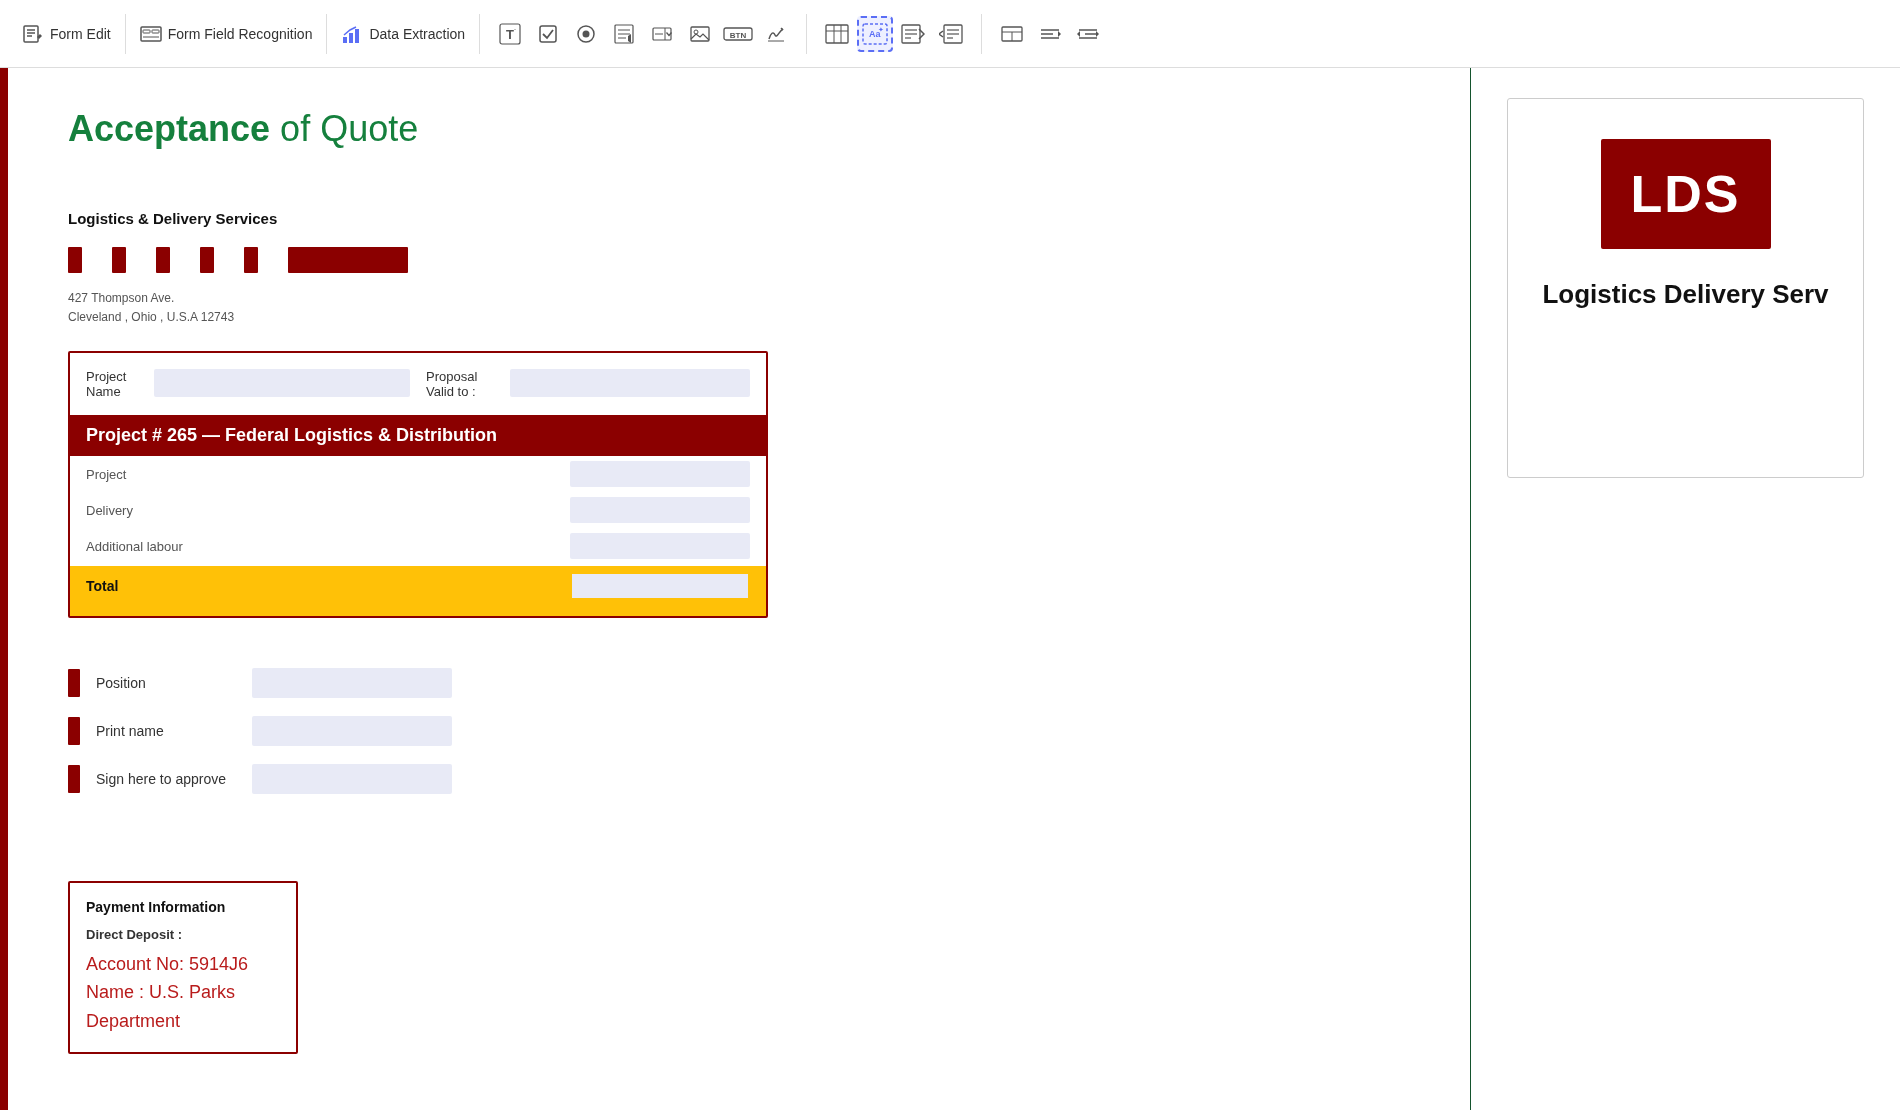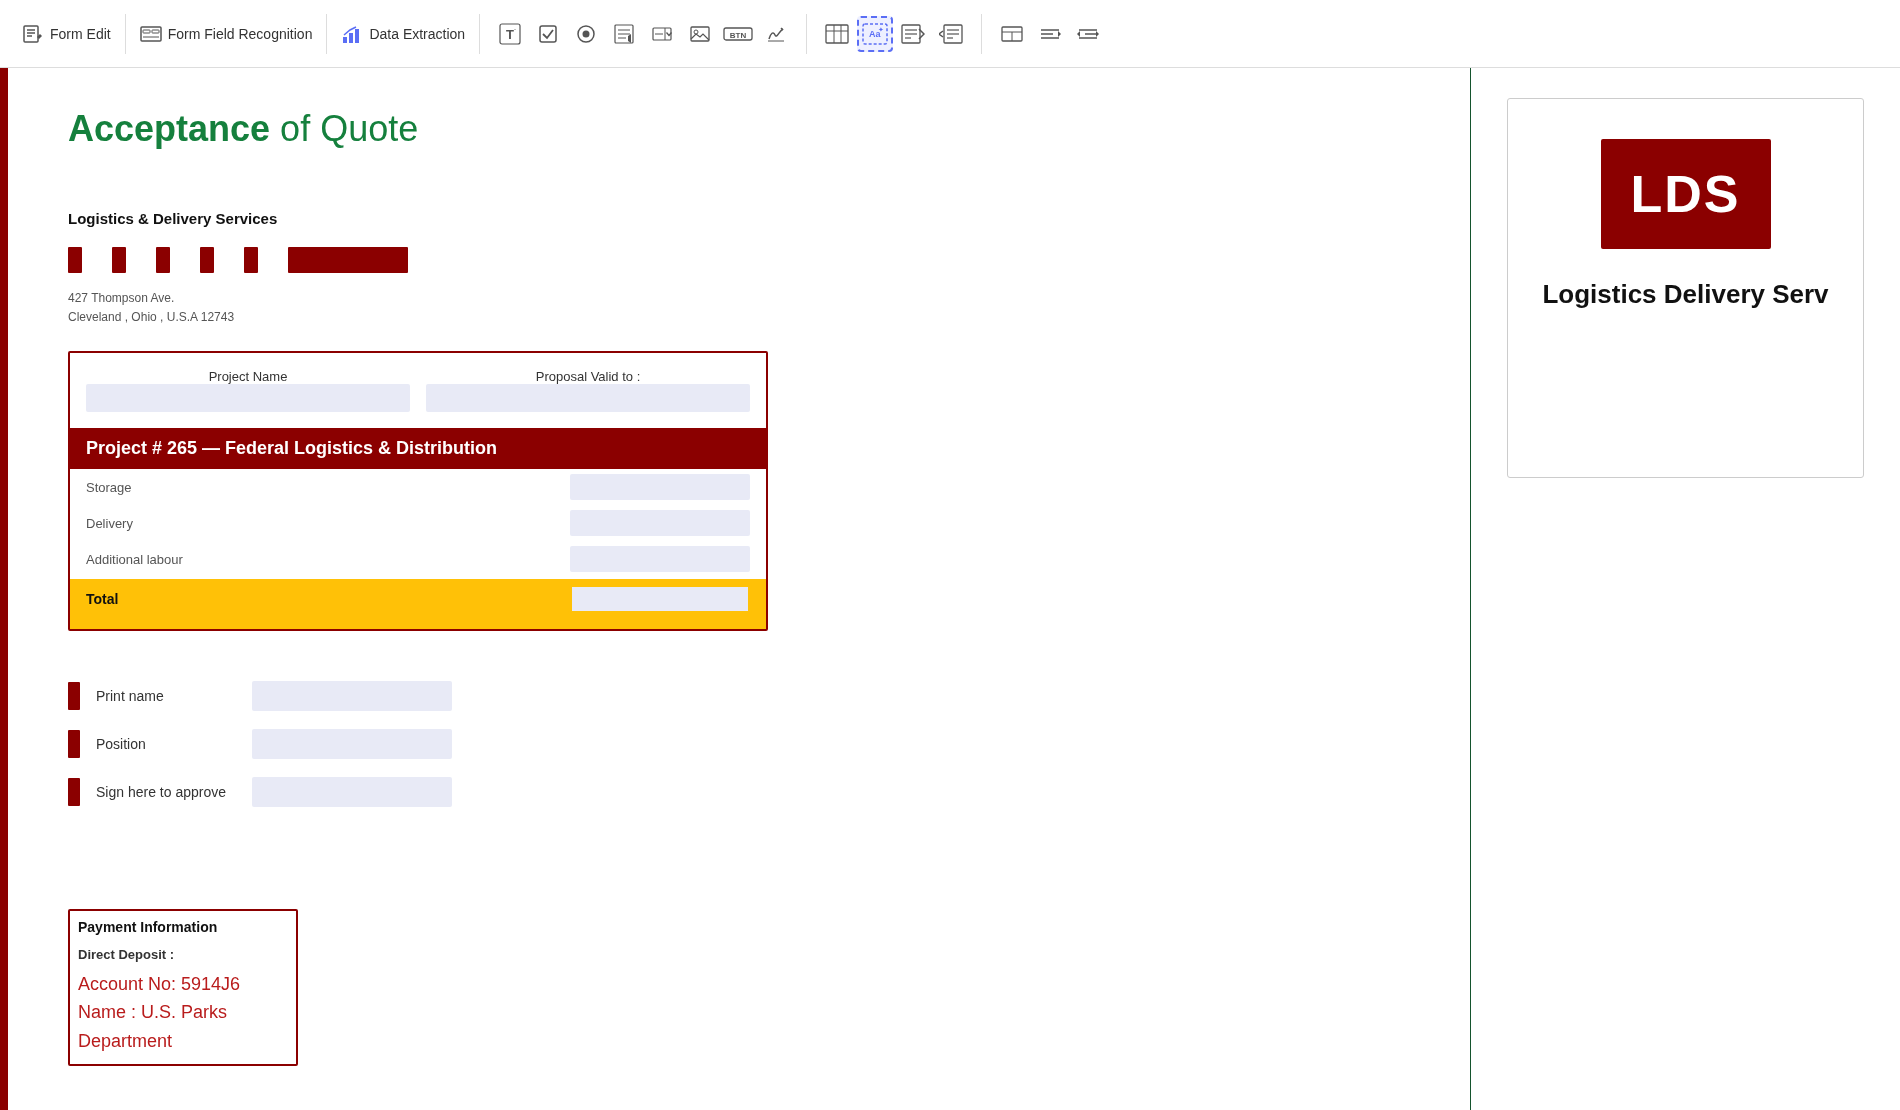--- a/index.html
+++ b/index.html
@@ -149,22 +149,22 @@
       width: 700px;
     }
     .form-header-row {
       display: flex;
       gap: 0;
       padding: 16px 16px 0 16px;
     }
     .form-header-col {
       flex: 1;
       display: flex;
-      flex-direction: column;
-      align-items: center;
+      flex-direction: row;
+      gap: 6px;
     }
     .form-label {
       font-size: 13px;
       color: #333;
       font-weight: 400;
     }
     .form-input {
       height: 28px;
       background: #e8eaf6;
       border: none;
@@ -246,25 +246,25 @@
       height: 30px;
       background: #e8eaf6;
       border: none;
       border-radius: 2px;
     }
 
     
     .payment-box {
       border: 2px solid #8b0000;
       border-radius: 2px;
-      padding: 8px;
+      padding: 16px;
       width: 230px;
       position: absolute;
       left: 60px;
-      bottom: 44px;
+      bottom: 56px;
     }
     .payment-title {
       font-size: 14px;
       font-weight: 700;
       color: #111;
       margin-bottom: 12px;
     }
     .payment-sub {
       font-size: 13px;
       font-weight: 700;
@@ -522,47 +522,47 @@
         </div>
         <div class="form-header-col" style="margin-left:16px;">
           <div class="form-label">Proposal Valid to :</div>
           <div class="form-input"></div>
         </div>
       </div>
 
       <div class="form-section-header">Project # 265 — Federal Logistics &amp; Distribution</div>
 
       <div class="form-row">
-        <div class="form-row-label">Storage</div>
+        <div class="form-row-label">Project</div>
         <div class="form-row-input"></div>
       </div>
       <div class="form-row">
         <div class="form-row-label">Delivery</div>
         <div class="form-row-input"></div>
       </div>
       <div class="form-row">
         <div class="form-row-label">Additional labour</div>
         <div class="form-row-input"></div>
       </div>
 
       <div class="form-total-row">
         <div class="form-total-label">Total</div>
         <div class="form-total-input"></div>
       </div>
     </div>
 
     <div class="sign-section">
       <div class="sign-row">
         <div class="sign-deco"></div>
-        <div class="sign-label">Print name</div>
+        <div class="sign-label">Position</div>
         <div class="sign-input"></div>
       </div>
       <div class="sign-row">
         <div class="sign-deco"></div>
-        <div class="sign-label">Position</div>
+        <div class="sign-label">Print name</div>
         <div class="sign-input"></div>
       </div>
       <div class="sign-row">
         <div class="sign-deco"></div>
         <div class="sign-label">Sign here to approve</div>
         <div class="sign-input"></div>
       </div>
     </div>
 
     <div class="payment-box">

